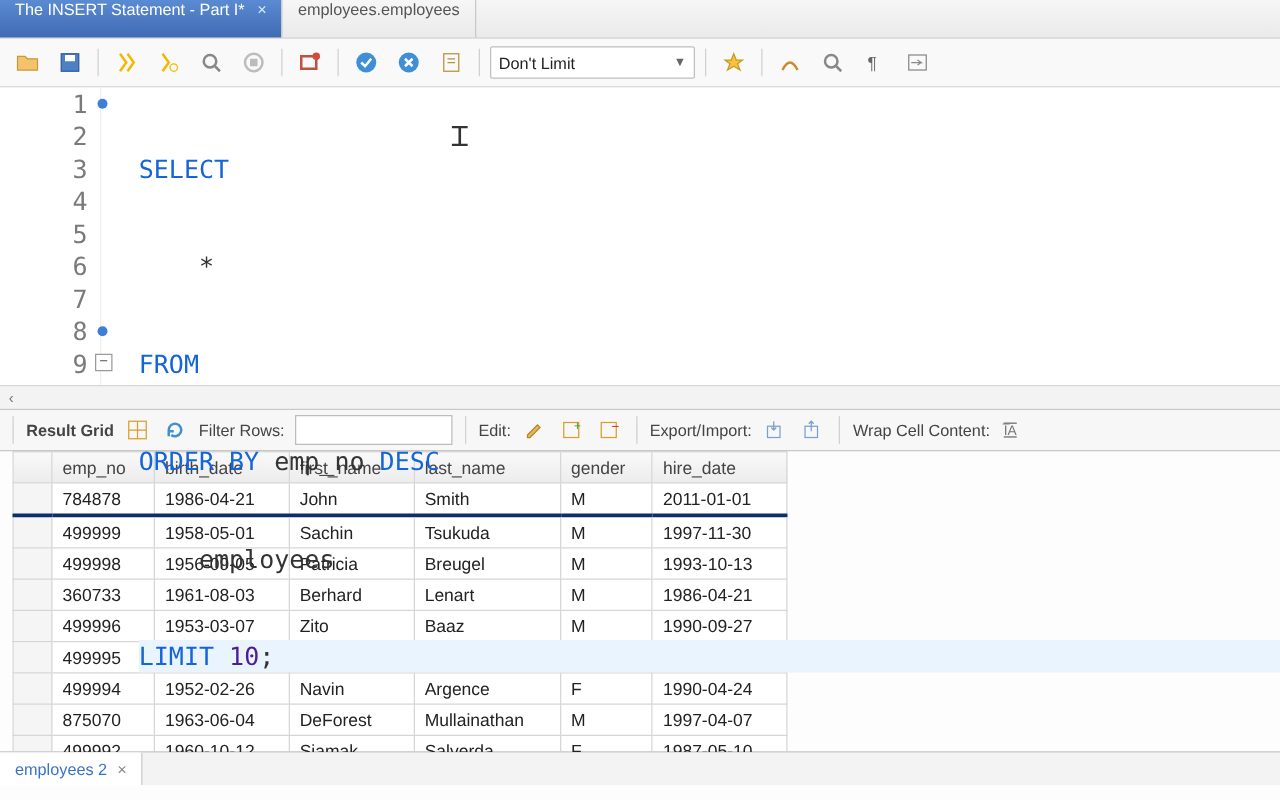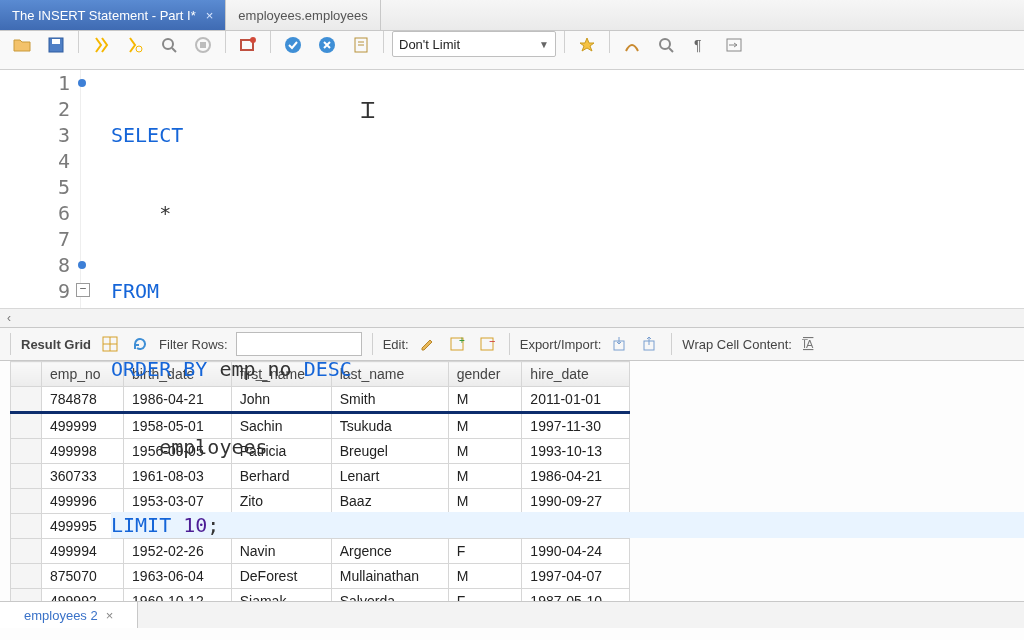--- a/index.html
+++ b/index.html
@@ -1,23 +1,23 @@
 <!DOCTYPE html>
 <html><head>
 <meta charset="utf-8">
 <style>
   html,body{margin:0;padding:0;width:1024px;height:640px;font-family:Segoe UI,Tahoma,sans-serif;font-size:13px;color:#222;background:#fdfdfd;overflow:hidden}
   
   .tabstrip{display:flex;height:30px;background:linear-gradient(#f6f6f6,#eaeaea);border-bottom:1px solid #c8c8c8}
-  .tab{display:flex;align-items:center;padding:0 12px;border-right:1px solid #c8c8c8;color:#555;cursor:default}
+  .tab{display:flex;align-items:flex-start;padding:0 12px;border-right:1px solid #c8c8c8;color:#555;cursor:default}
   .tab.active{background:linear-gradient(#5a8bd2,#3f6bb3);color:#fff}
   .tab .x{margin-left:10px;color:#6a93d4}
   .tab.active .x{color:#d7e5ff}
   
-  .toolbar{display:flex;height:38px;padding:0 8px;gap:6px;border-bottom:1px solid #d0d0d0;background:#f9f9f9}
+  .toolbar{display:flex;align-items:center;height:38px;padding:0 8px;gap:6px;border-bottom:1px solid #d0d0d0;background:#f9f9f9}
   .tbtn{width:26px;height:26px;display:flex;align-items:center;justify-content:center;border:1px solid transparent;border-radius:3px;font-size:16px;color:#555;cursor:pointer}
   .sep{width:1px;height:22px;background:#d0d0d0;margin:0 2px}
   .limitbox{display:flex;align-items:center;height:24px;border:1px solid #bfbfbf;background:#fff;padding:0 6px;min-width:150px;justify-content:space-between;border-radius:2px}
   .limitbox .dd{color:#666;font-size:10px}
   
   .editor{display:flex;height:238px;background:#fff;font-family:"Consolas","DejaVu Sans Mono",monospace;font-size:20px;line-height:26px;}
   .gutter{width:70px;text-align:right;padding-right:10px;color:#7a7a7a;user-select:none;border-right:1px solid #eee}
   .gutnum{height:26px;position:relative}
   .gutnum .dot{position:absolute;right:-16px;top:9px;width:8px;height:8px;background:#3d7fd6;border-radius:50%}
   .gutnum .fold{position:absolute;right:-20px;top:5px;width:12px;height:12px;border:1px solid #9a9a9a;font-size:11px;line-height:10px;text-align:center;color:#666;background:#fff}
@@ -38,21 +38,21 @@
   .ricon{width:22px;height:22px;display:flex;align-items:center;justify-content:center;color:#777;font-size:15px;cursor:pointer}
   
   .grid{border-collapse:collapse;width:620px;font-size:14px;background:#fff}
   .grid th,.grid td{border:1px solid #d6d6d6;padding:2px 8px;height:20px;text-align:left;font-weight:400;white-space:nowrap}
   .grid th{background:linear-gradient(#f9f9f9,#ececec);color:#444}
   .grid td.rowhead{width:14px;background:#f5f5f5}
   .grid tr.mark td{border-bottom:3px solid #0d2d6d}
   .gridwrap{height:240px;overflow:auto;padding-left:10px}
   
   .btabs{display:flex;height:26px;border-top:1px solid #c8c8c8;background:#f3f3f3;align-items:center}
-  .btab{display:flex;align-items:center;padding:0 24px;height:100%;border-right:1px solid #c8c8c8;background:#fff;color:#3a72c8}
+  .btab{display:flex;align-items:center;padding:0 12px;height:100%;border-right:1px solid #c8c8c8;background:#fff;color:#3a72c8}
   .btab .x{margin-left:8px;color:#888}
   svg{display:block}
 </style>
 </head>
 <body>
 
 <div class="tabstrip">
   <div class="tab active">
     <span>The INSERT Statement - Part I*</span>
     <span class="x">×</span>

